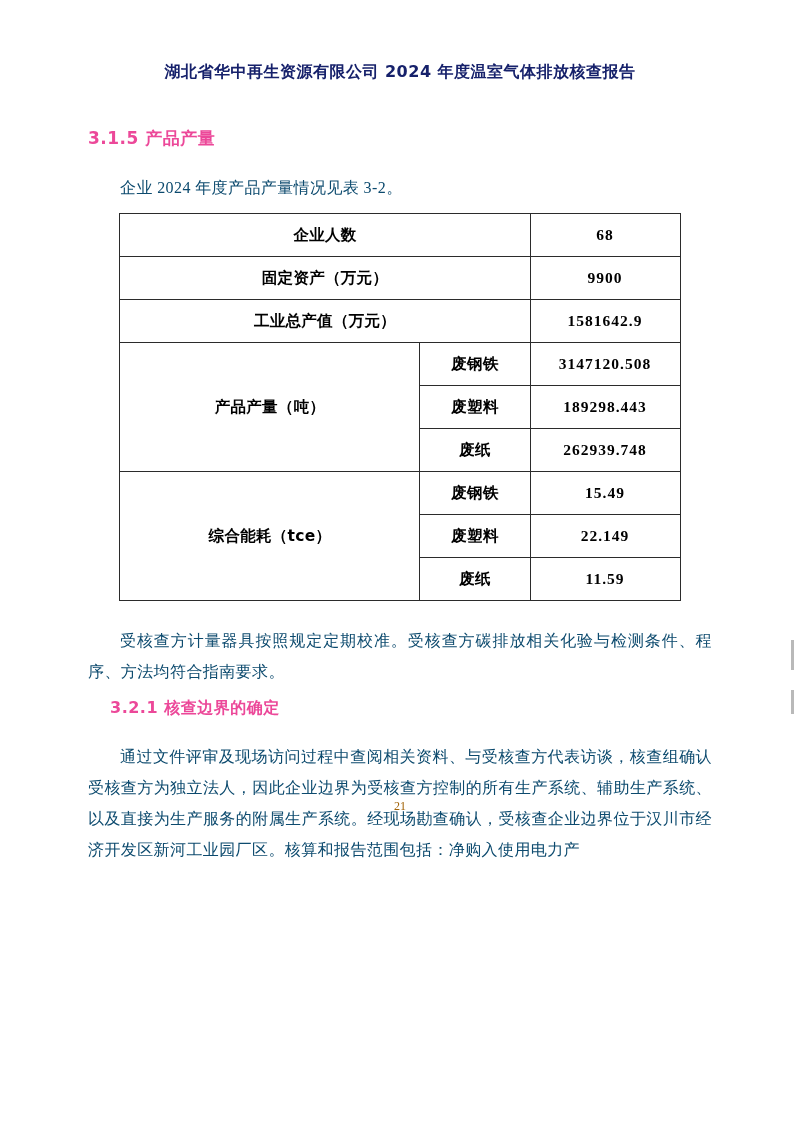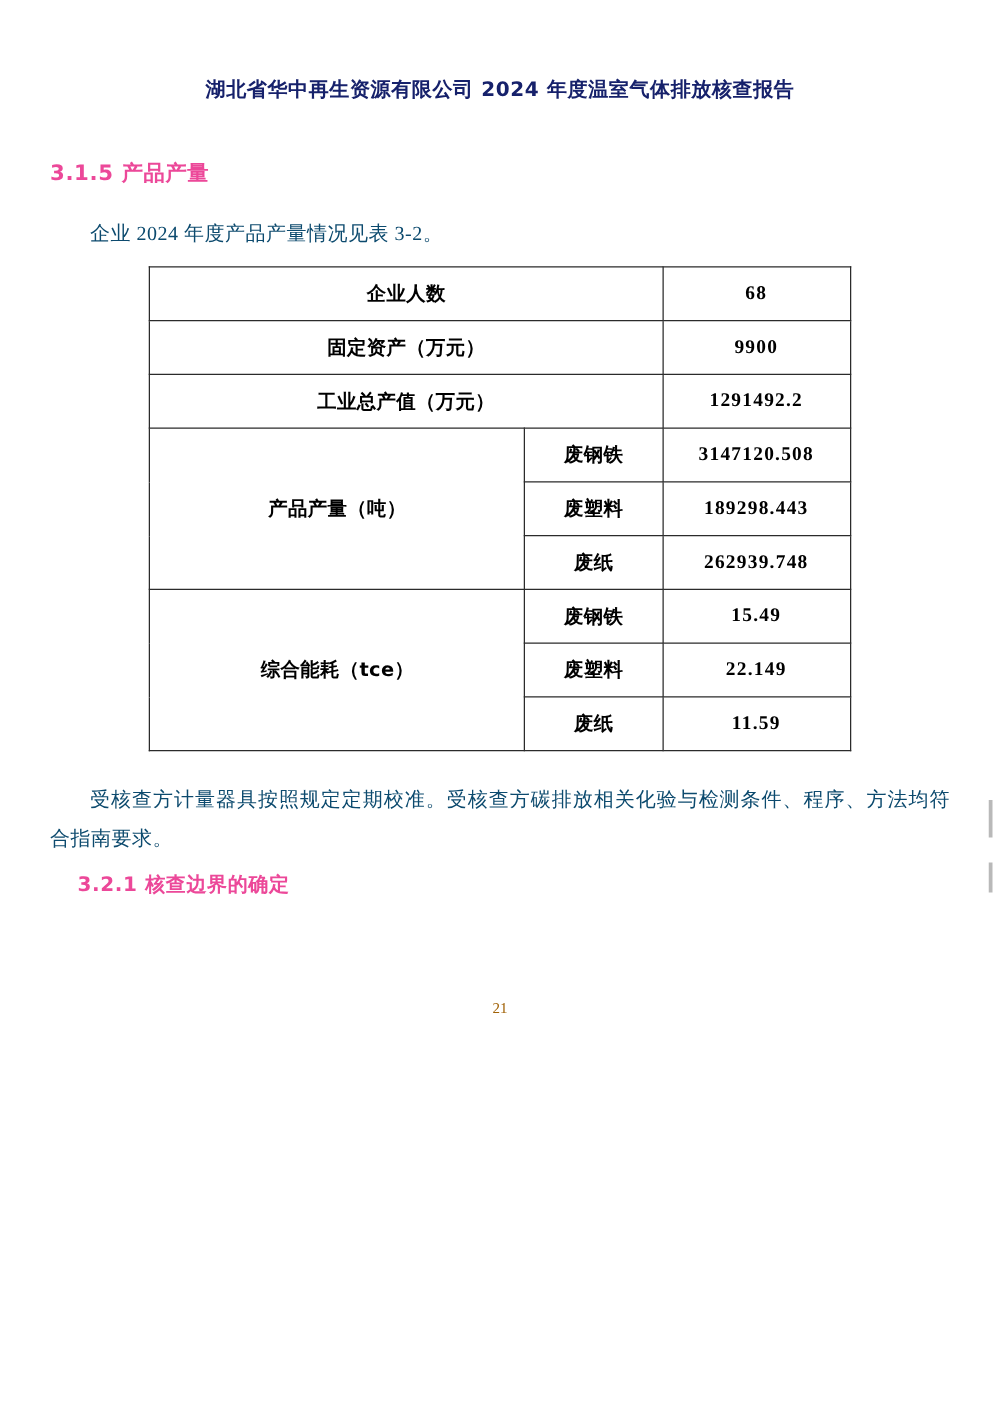--- a/index.html
+++ b/index.html
@@ -13,21 +13,21 @@
     font-family: "Liberation Serif", "DejaVu Serif", serif;
     color: #121212;
     position: relative;
     overflow: hidden;
   }
   .page {
     width: 800px;
     height: 852px;
     position: relative;
     box-sizing: border-box;
-    padding: 0 40px;
+    padding: 0 88px;
   }
   .doc-header {
     text-align: center;
     font-family: "DejaVu Sans", "Liberation Sans", sans-serif;
     font-weight: bold;
     font-size: 16px;
     letter-spacing: 0.5px;
     color: #16216b;
     padding-top: 62px;
     margin-bottom: 44px;
@@ -129,21 +129,21 @@
       <tr>
         <td colspan="2">企业人数</td>
         <td class="num">68</td>
       </tr>
       <tr>
         <td colspan="2">固定资产（万元）</td>
         <td class="num">9900</td>
       </tr>
       <tr>
         <td colspan="2">工业总产值（万元）</td>
-        <td class="num">1291492.2</td>
+        <td class="num">1581642.9</td>
       </tr>
       <tr>
         <td rowspan="3">产品产量（吨）</td>
         <td>废钢铁</td>
         <td class="num">3147120.508</td>
       </tr>
       <tr>
         <td>废塑料</td>
         <td class="num">189298.443</td>
       </tr>
@@ -166,18 +166,19 @@
       </tr>
     </tbody>
   </table>
 
 
   <p class="body-text indented">受核查方计量器具按照规定定期校准。受核查方碳排放相关化验与检测条件、程序、方法均符合指南要求。</p>
 
 
   <h2 class="section-heading indent1">3.2.1 核查边界的确定</h2>
 
+  <p class="body-text indented">通过文件评审及现场访问过程中查阅相关资料、与受核查方代表访谈，核查组确认受核查方为独立法人，因此企业边界为受核查方控制的所有生产系统、辅助生产系统、以及直接为生产服务的附属生产系统。经现场勘查确认，受核查企业边界位于汉川市经济开发区新河工业园厂区。核算和报告范围包括：净购入使用电力产</p>
 
   <div class="edge-mark" style="top: 640px; height: 30px;"></div>
   <div class="edge-mark" style="top: 690px; height: 24px;"></div>
 
   <div class="page-number">21</div>
 </div>
 
 </body></html>

